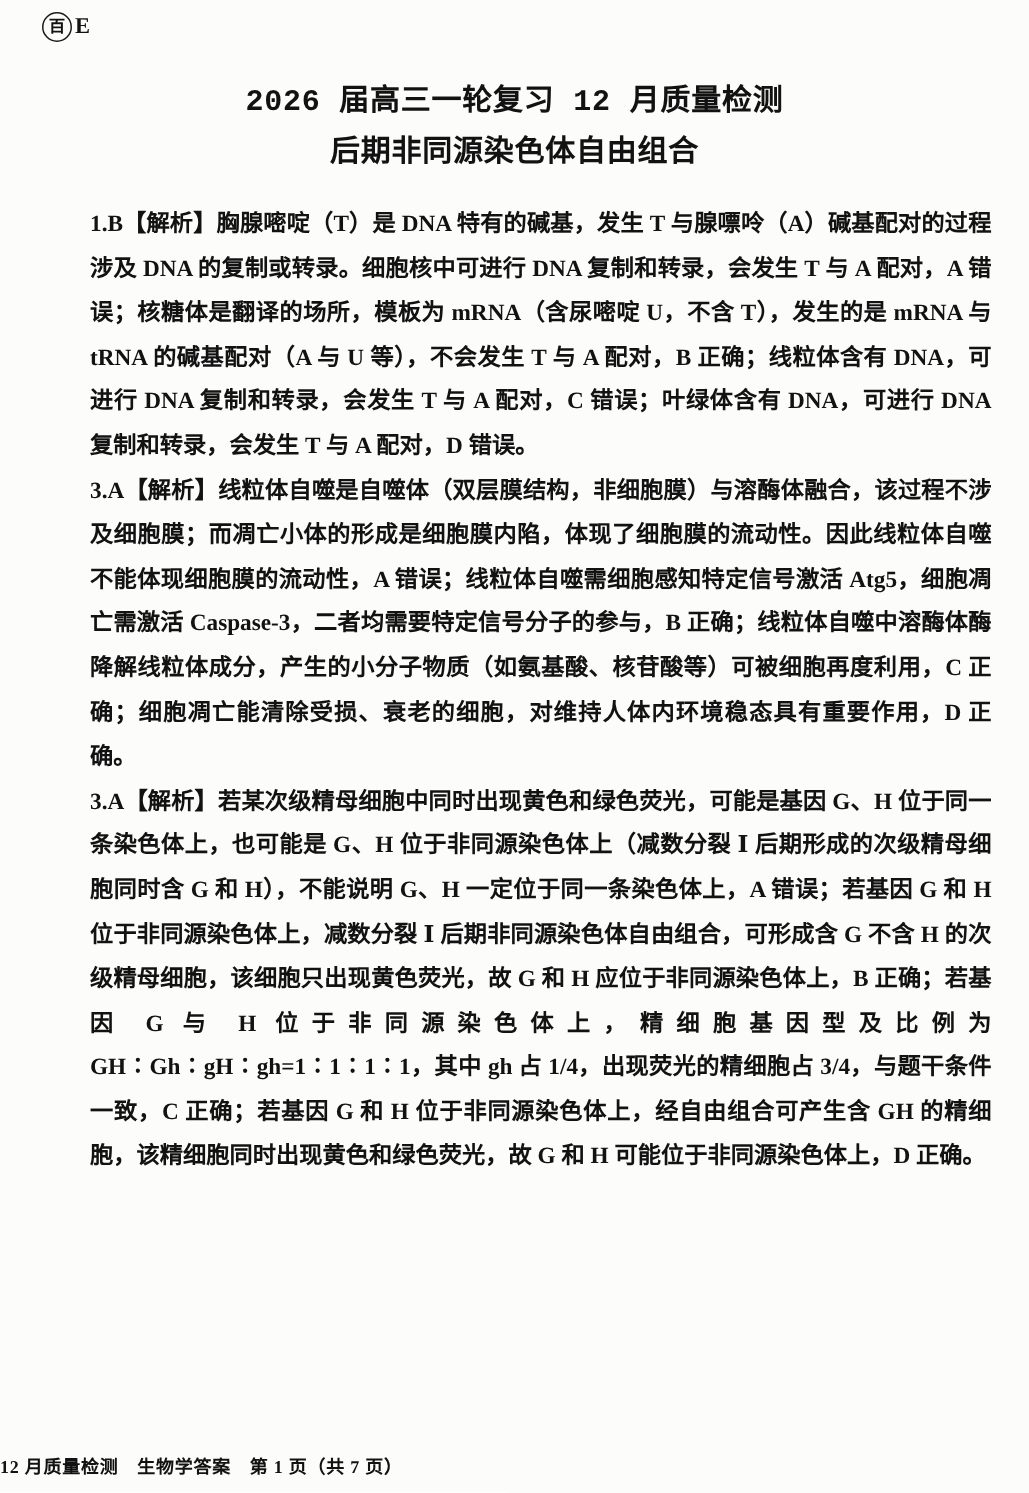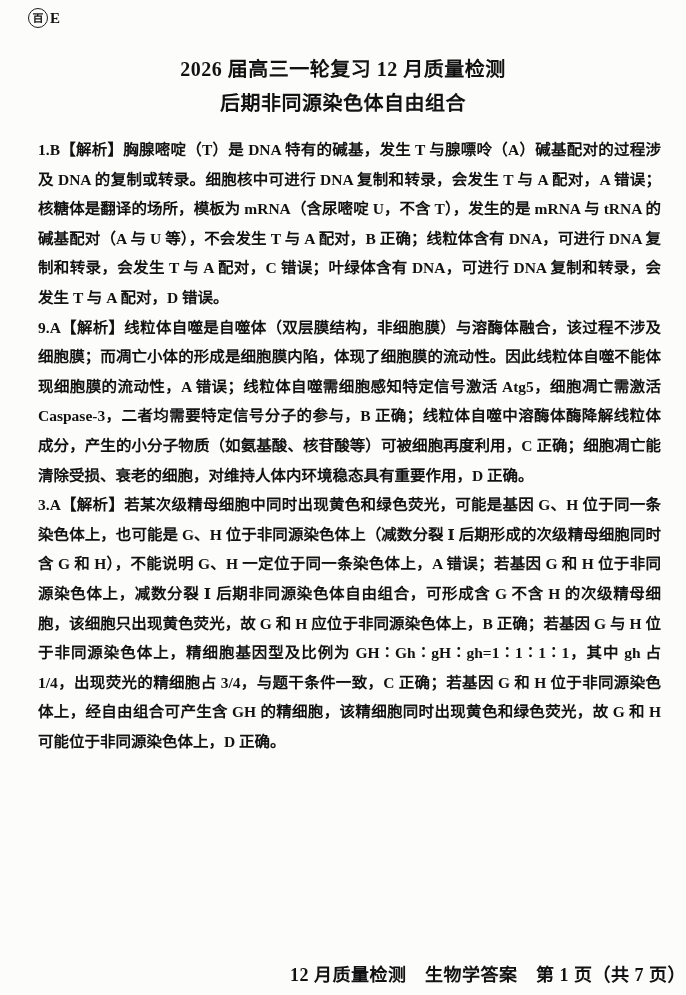--- a/index.html
+++ b/index.html
@@ -41,48 +41,49 @@
   }
   .corner-letter {
     font-size: 15px;
     font-weight: 600;
     line-height: 20px;
   }
   
   .title-block {
     padding-top: 52px;
     text-align: center;
+    font-family: Liberation Mono, monospace;
   }
   .title-line1, .title-line2 {
     font-size: 20px;
     font-weight: 700;
     line-height: 34px;
     letter-spacing: 0.5px;
   }
   
   .content {
-    padding: 15px 25px 0 38px;
+    padding: 15px 25px 0 60px;
   }
   .answer {
     margin: 0;
     font-size: 15.5px;
     font-weight: 600;
     line-height: 29.6px;
     text-align: justify;
     text-justify: inter-ideograph;
     word-break: break-word;
   }
   
   .footer {
     position: absolute;
     bottom: 9px;
     left: 0;
     width: 100%;
-    text-align: right;
-    font-size: 18px;
+    text-align: left;
+    font-size: 12px;
     font-weight: 600;
     letter-spacing: 0.5px;
   }
 </style>
 </head>
 <body>
 
 <div class="page">
 
   <div class="corner-mark">
@@ -90,19 +91,19 @@
     <span class="corner-letter">E</span>
   </div>
 
   <div class="title-block">
     <div class="title-line1">2026 届高三一轮复习 12 月质量检测</div>
     <div class="title-line2">后期非同源染色体自由组合</div>
   </div>
 
   <div class="content">
     <p class="answer">1.B【解析】胸腺嘧啶（T）是 DNA 特有的碱基，发生 T 与腺嘌呤（A）碱基配对的过程涉及 DNA 的复制或转录。细胞核中可进行 DNA 复制和转录，会发生 T 与 A 配对，A 错误；核糖体是翻译的场所，模板为 mRNA（含尿嘧啶 U，不含 T），发生的是 mRNA 与 tRNA 的碱基配对（A 与 U 等），不会发生 T 与 A 配对，B 正确；线粒体含有 DNA，可进行 DNA 复制和转录，会发生 T 与 A 配对，C 错误；叶绿体含有 DNA，可进行 DNA 复制和转录，会发生 T 与 A 配对，D 错误。</p>
-    <p class="answer">9.A【解析】线粒体自噬是自噬体（双层膜结构，非细胞膜）与溶酶体融合，该过程不涉及细胞膜；而凋亡小体的形成是细胞膜内陷，体现了细胞膜的流动性。因此线粒体自噬不能体现细胞膜的流动性，A 错误；线粒体自噬需细胞感知特定信号激活 Atg5，细胞凋亡需激活 Caspase-3，二者均需要特定信号分子的参与，B 正确；线粒体自噬中溶酶体酶降解线粒体成分，产生的小分子物质（如氨基酸、核苷酸等）可被细胞再度利用，C 正确；细胞凋亡能清除受损、衰老的细胞，对维持人体内环境稳态具有重要作用，D 正确。</p>
+    <p class="answer">3.A【解析】线粒体自噬是自噬体（双层膜结构，非细胞膜）与溶酶体融合，该过程不涉及细胞膜；而凋亡小体的形成是细胞膜内陷，体现了细胞膜的流动性。因此线粒体自噬不能体现细胞膜的流动性，A 错误；线粒体自噬需细胞感知特定信号激活 Atg5，细胞凋亡需激活 Caspase-3，二者均需要特定信号分子的参与，B 正确；线粒体自噬中溶酶体酶降解线粒体成分，产生的小分子物质（如氨基酸、核苷酸等）可被细胞再度利用，C 正确；细胞凋亡能清除受损、衰老的细胞，对维持人体内环境稳态具有重要作用，D 正确。</p>
     <p class="answer">3.A【解析】若某次级精母细胞中同时出现黄色和绿色荧光，可能是基因 G、H 位于同一条染色体上，也可能是 G、H 位于非同源染色体上（减数分裂 Ⅰ 后期形成的次级精母细胞同时含 G 和 H），不能说明 G、H 一定位于同一条染色体上，A 错误；若基因 G 和 H 位于非同源染色体上，减数分裂 Ⅰ 后期非同源染色体自由组合，可形成含 G 不含 H 的次级精母细胞，该细胞只出现黄色荧光，故 G 和 H 应位于非同源染色体上，B 正确；若基因 G 与 H 位于非同源染色体上，精细胞基因型及比例为 GH∶Gh∶gH∶gh=1∶1∶1∶1，其中 gh 占 1/4，出现荧光的精细胞占 3/4，与题干条件一致，C 正确；若基因 G 和 H 位于非同源染色体上，经自由组合可产生含 GH 的精细胞，该精细胞同时出现黄色和绿色荧光，故 G 和 H 可能位于非同源染色体上，D 正确。</p>
   </div>
 
   <div class="footer">12 月质量检测　生物学答案　第 1 页（共 7 页）</div>
 
 </div>
 
 </body></html>

